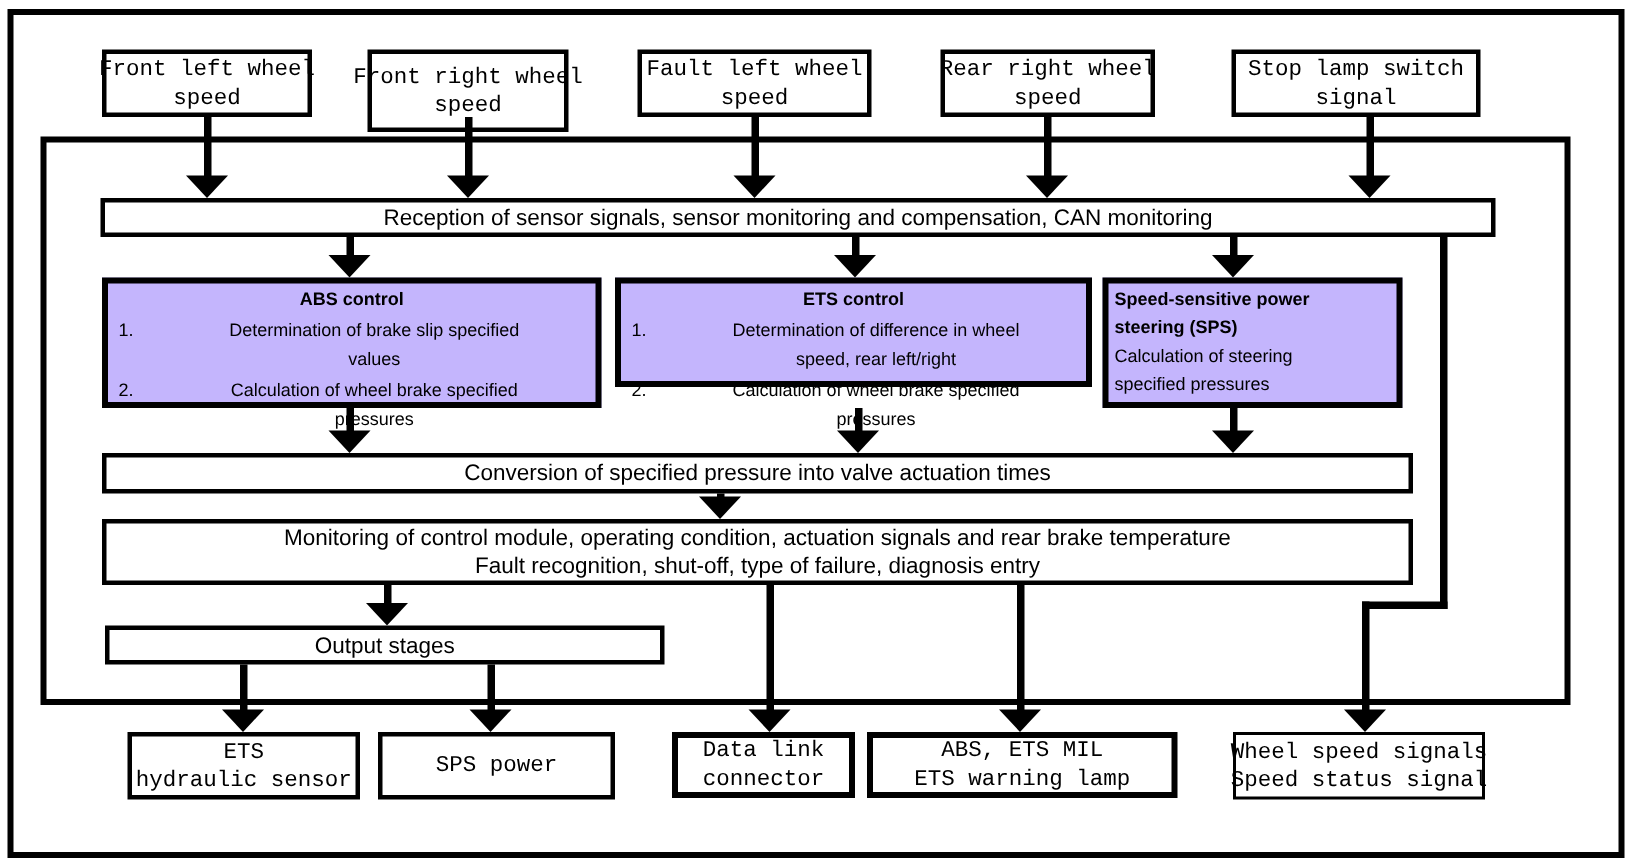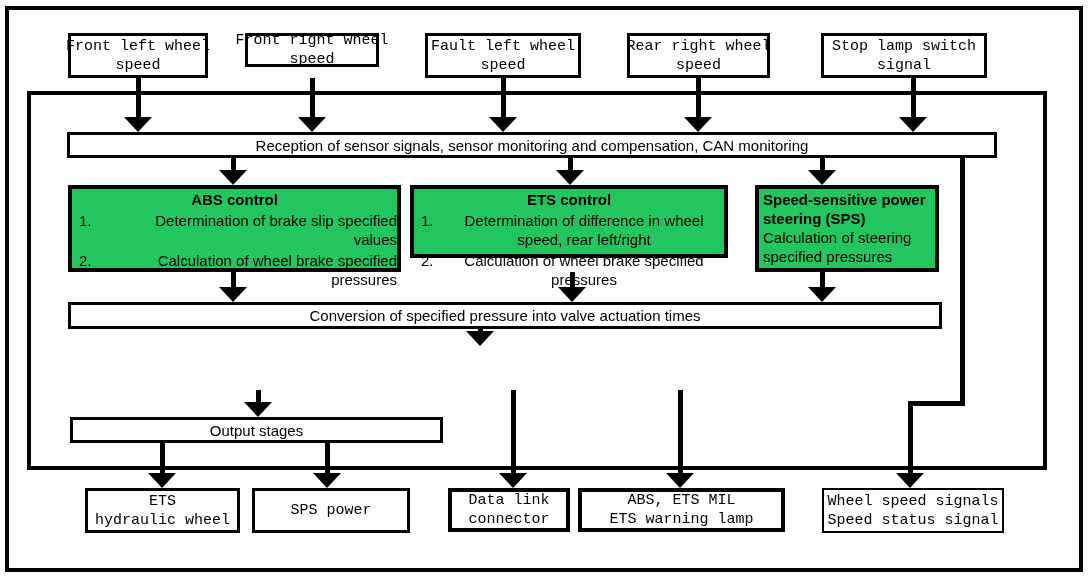--- a/index.html
+++ b/index.html
@@ -7,28 +7,28 @@
          font-family:"Liberation Sans","DejaVu Sans",sans-serif;color:#000;overflow:hidden;}
   .frame{position:absolute;left:5px;top:6px;width:1078px;height:566px;border:4px solid #000;box-sizing:border-box;}
   .module{position:absolute;left:27px;top:91px;width:1020px;height:379px;border:4px solid #000;box-sizing:border-box;background:#fff;}
   .box{position:absolute;box-sizing:border-box;border:3px solid #000;background:#fff;
        display:flex;flex-direction:column;align-items:center;justify-content:center;
        text-align:center;font-size:15px;line-height:19px;}
   .box div{white-space:nowrap;font-family:Liberation Mono, monospace;}
   .wide{position:absolute;box-sizing:border-box;border:3px solid #000;background:#fff;
         display:flex;flex-direction:column;align-items:center;justify-content:center;
         text-align:center;font-size:15px;line-height:19px;}
-  .cbox{position:absolute;box-sizing:border-box;border:4px solid #000;background:#22c55e;
-        font-size:15px;line-height:19px;overflow:visible;padding-top:1px;}
+  .cbox{position:absolute;box-sizing:border-box;border:4px solid #000;background:#c4b5fd;
+        font-size:12px;line-height:19px;overflow:visible;padding-top:1px;}
   .ctitle{text-align:center;font-weight:bold;white-space:nowrap;}
   .item{display:flex;margin-top:2px;}
   .num{flex:none;width:30px;padding-left:7px;box-sizing:border-box;}
   .itext{flex:1;}
   .itext div{white-space:nowrap;}
-  .abs-items .itext{text-align:right;}
+  .abs-items .itext{text-align:center;}
   .ets-items .itext{text-align:center;}
   .spsline{padding-left:4px;white-space:nowrap;}
   .b{font-weight:bold;}
   .sh{position:absolute;width:5px;background:#000;}
   .hl{position:absolute;height:5px;background:#000;}
   .hd{position:absolute;width:0;height:0;border-left:14px solid transparent;
       border-right:14px solid transparent;border-top:15px solid #000;}
   #modlabel{position:absolute;left:936px;top:424px;font-size:38px;font-weight:bold;white-space:nowrap;}
 </style>
 </head>
@@ -36,21 +36,21 @@
 
 <div id="stage">
 
   <div class="frame"></div>
   <div class="module"></div>
 
   <div class="box" style="left:68px;top:33px;width:140px;height:45px">
     <div>Front left wheel</div>
     <div>speed</div>
   </div>
-  <div class="box" style="left:245px;top:33px;width:134px;height:34px">
+  <div class="box" style="left:245px;top:33px;width:134px;height:55px">
     <div>Front right wheel</div>
     <div>speed</div>
   </div>
   <div class="box" style="left:425px;top:33px;width:156px;height:45px">
     <div>Fault left wheel</div>
     <div>speed</div>
   </div>
   <div class="box" style="left:627px;top:33px;width:143px;height:45px">
     <div>Rear right wheel</div>
     <div>speed</div>
@@ -93,52 +93,56 @@
     </div>
     <div class="item">
       <div class="num">2.</div>
       <div class="itext">
         <div>Calculation of wheel brake specified</div>
         <div>pressures</div>
       </div>
     </div>
   </div>
 
-  <div class="cbox" style="left:755px;top:185px;width:184px;height:87px">
+  <div class="cbox" style="left:735px;top:185px;width:200px;height:87px">
     <div class="spsline b">Speed-sensitive power</div>
     <div class="spsline b">steering (SPS)</div>
     <div class="spsline">Calculation of steering</div>
     <div class="spsline">specified pressures</div>
   </div>
 
   <div class="wide" style="left:68px;top:302px;width:874px;height:27px">
     <div>Conversion of specified pressure into valve actuation times</div>
   </div>
 
+  <div class="wide" style="left:68px;top:346px;width:874px;height:44px">
+    <div>Monitoring of control module, operating condition, actuation signals and rear brake temperature</div>
+    <div>Fault recognition, shut-off, type of failure, diagnosis entry</div>
+  </div>
 
   <div class="wide" style="left:70px;top:417px;width:373px;height:26px">
     <div>Output stages</div>
   </div>
 
   <div class="box" style="left:85px;top:488px;width:155px;height:45px">
     <div>ETS</div>
-    <div>hydraulic wheel</div>
+    <div>hydraulic sensor</div>
   </div>
   <div class="box" style="left:252px;top:488px;width:158px;height:45px">
     <div>SPS power</div>
   </div>
   <div class="box" style="left:578px;top:488px;width:207px;height:44px;border-width:4px">
     <div>ABS, ETS MIL</div>
     <div>ETS warning lamp</div>
   </div>
   <div class="box" style="left:448px;top:488px;width:122px;height:44px;border-width:4px">
     <div>Data link</div>
     <div>connector</div>
   </div>
-  <div class="box" style="left:822px;top:488px;width:182px;height:45px;border-width:2px">
+  <div class="box" style="left:822px;top:488px;width:168px;height:45px;border-width:2px">
     <div>Wheel speed signals</div>
     <div>Speed status signal</div>
   </div>
 
   <div class="sh" style="left:136px;top:78px;height:42px"></div>
   <div class="hd" style="left:124px;top:117px"></div>
   <div class="sh" style="left:310px;top:78px;height:42px"></div>
   <div class="hd" style="left:298px;top:117px"></div>
   <div class="sh" style="left:501px;top:78px;height:42px"></div>
   <div class="hd" style="left:489px;top:117px"></div>

